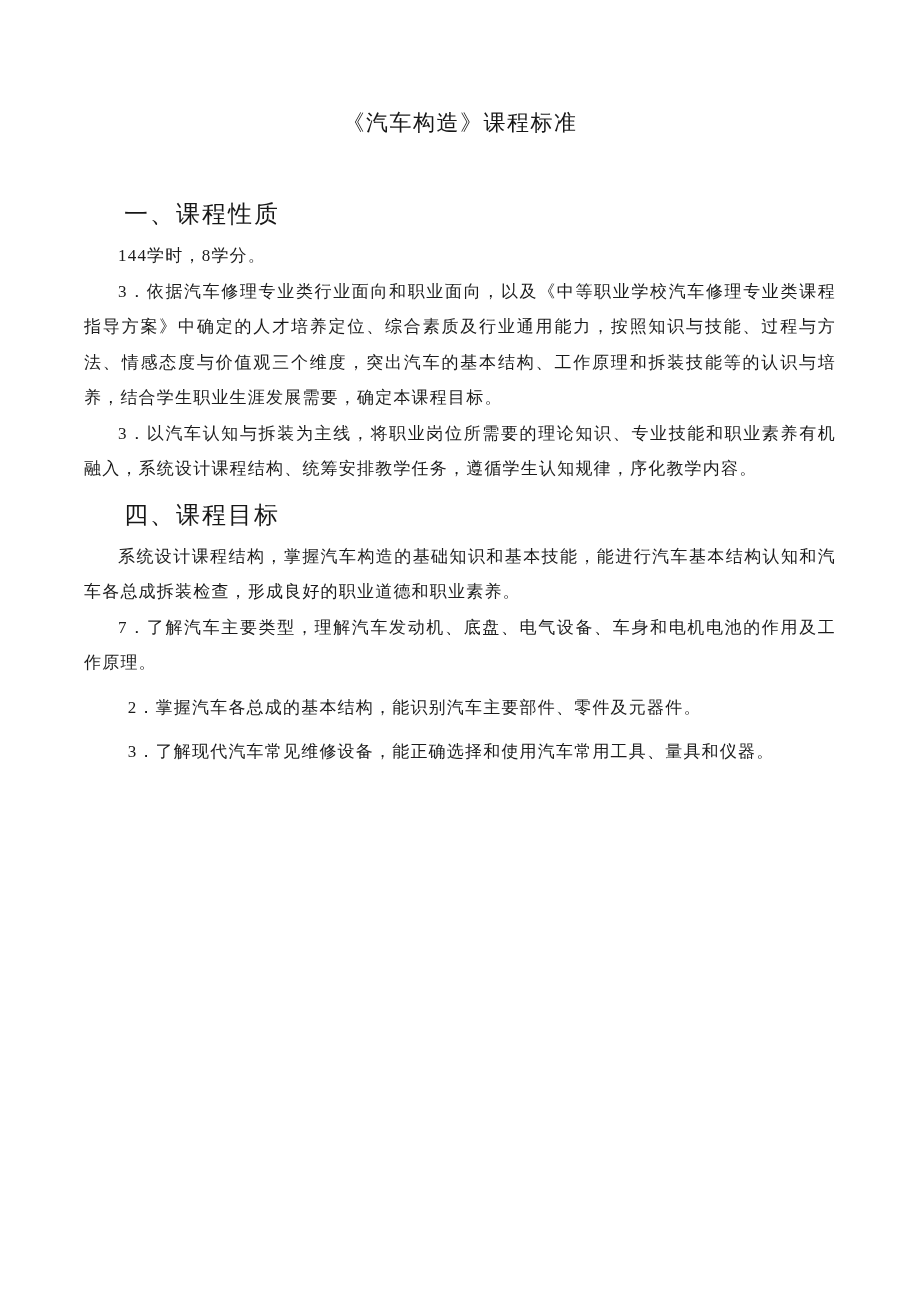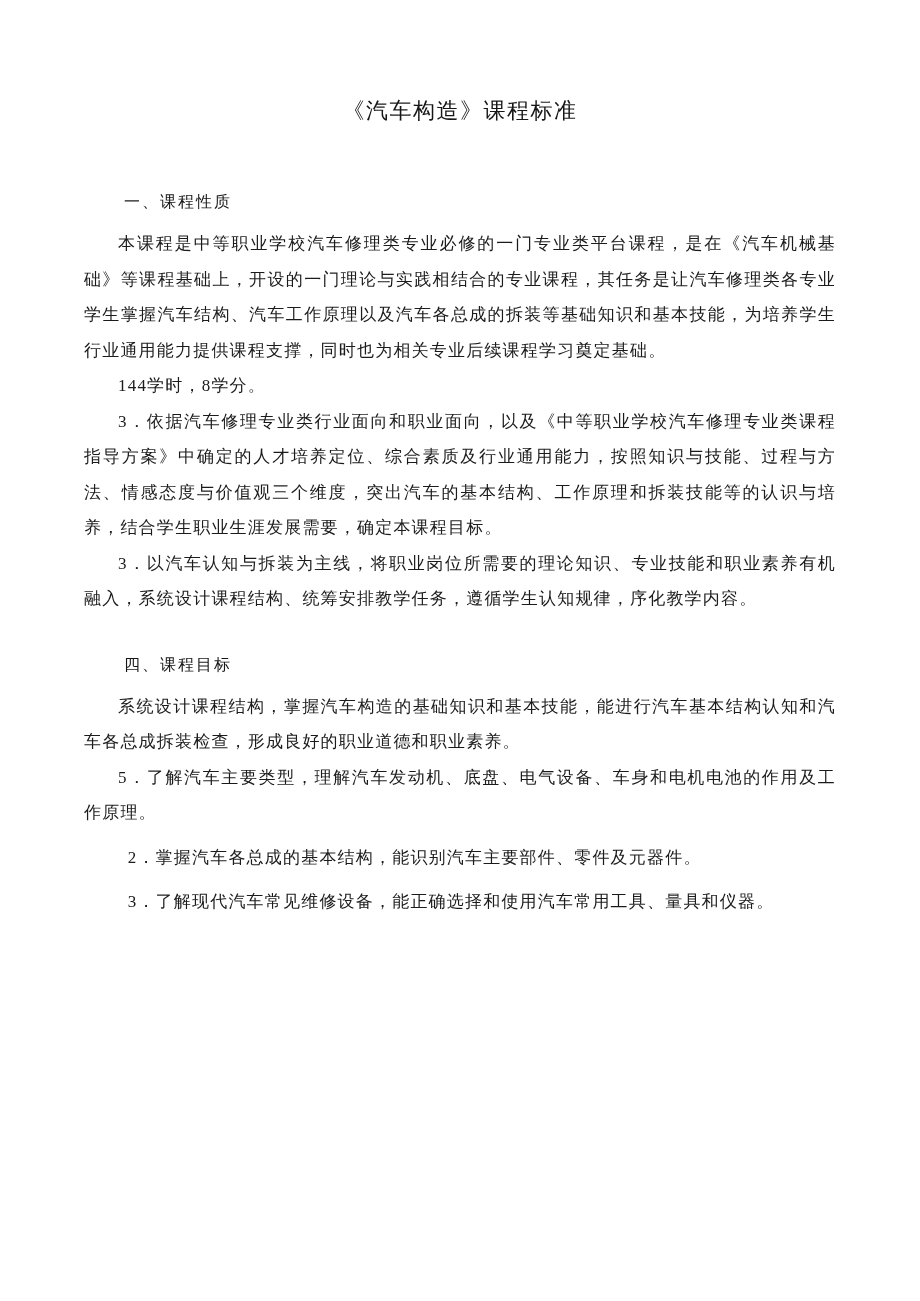--- a/index.html
+++ b/index.html
@@ -17,29 +17,29 @@
     padding: 94px 84px 0 84px;
     font-family: "Liberation Serif", "DejaVu Serif", serif;
     color: #111111;
     overflow: hidden;
   }
   .doc-title {
     font-size: 22px;
     font-weight: 400;
     letter-spacing: 1.5px;
     text-align: center;
-    margin: 0 0 56px 0;
+    margin: 12px 0 56px 0;
     line-height: 34px;
     color: #161616;
   }
   .section-heading {
-    font-size: 16px;
+    font-size: 24px;
     font-weight: 400;
     letter-spacing: 2px;
-    margin: 30px 0 6px 0;
+    margin: 10px 0 6px 0;
     padding-left: 40px;
     line-height: 36px;
     color: #161616;
   }
   .para {
     font-size: 17px;
     letter-spacing: 1.2px;
     line-height: 35.5px;
     margin: 0;
     text-align: justify;
@@ -53,33 +53,32 @@
 </style>
 </head>
 <body>
 
 <div class="page">
 
   <h1 class="doc-title"><span>《汽车构造》课程标准</span></h1>
 
   <section>
     <h2 class="section-heading">一、课程性质</h2>
-    <p class="para">本课程是中等职业学校汽车修理类专业必修的一门专业类平台课程，是在《汽车机械基础》等课程基础上，开设的一门理论与实践相结合的专业课程，其任务是让汽车修理类各专业学生掌握汽车结构、汽车工作原理以及汽车各总成的拆装等基础知识和基本技能，为培养学生行业通用能力提供课程支撑，同时也为相关专业后续课程学习奠定基础。</p>
   </section>
 
   <section>
     <p class="para">144学时，8学分。</p>
   </section>
 
   <section>
     <p class="para">3．依据汽车修理专业类行业面向和职业面向，以及《中等职业学校汽车修理专业类课程指导方案》中确定的人才培养定位、综合素质及行业通用能力，按照知识与技能、过程与方法、情感态度与价值观三个维度，突出汽车的基本结构、工作原理和拆装技能等的认识与培养，结合学生职业生涯发展需要，确定本课程目标。</p>
     <p class="para">3．以汽车认知与拆装为主线，将职业岗位所需要的理论知识、专业技能和职业素养有机融入，系统设计课程结构、统筹安排教学任务，遵循学生认知规律，序化教学内容。</p>
   </section>
 
   <section>
     <h2 class="section-heading">四、课程目标</h2>
     <p class="para">系统设计课程结构，掌握汽车构造的基础知识和基本技能，能进行汽车基本结构认知和汽车各总成拆装检查，形成良好的职业道德和职业素养。</p>
-    <p class="para">5．了解汽车主要类型，理解汽车发动机、底盘、电气设备、车身和电机电池的作用及工作原理。</p>
+    <p class="para">7．了解汽车主要类型，理解汽车发动机、底盘、电气设备、车身和电机电池的作用及工作原理。</p>
     <p class="para shift"> 2．掌握汽车各总成的基本结构，能识别汽车主要部件、零件及元器件。</p>
     <p class="para shift"> 3．了解现代汽车常见维修设备，能正确选择和使用汽车常用工具、量具和仪器。</p>
   </section>
 
 </div>
 
 </body></html>

